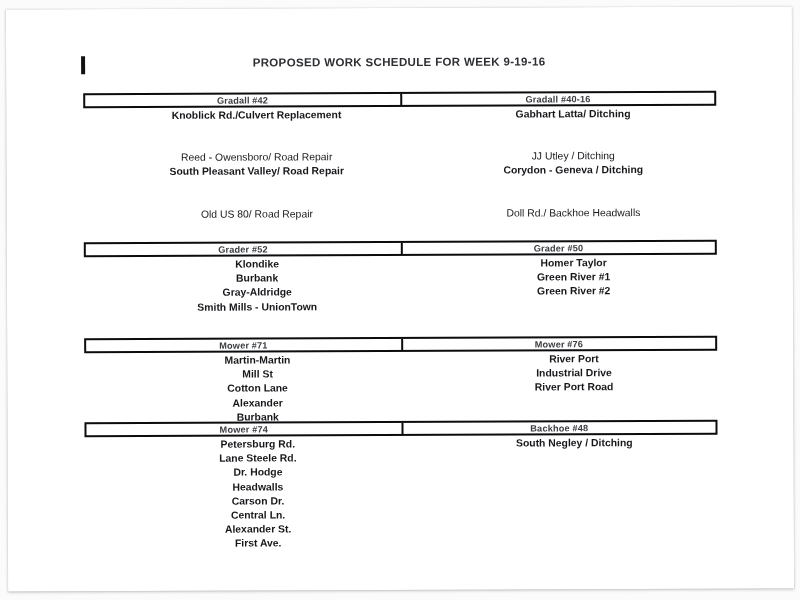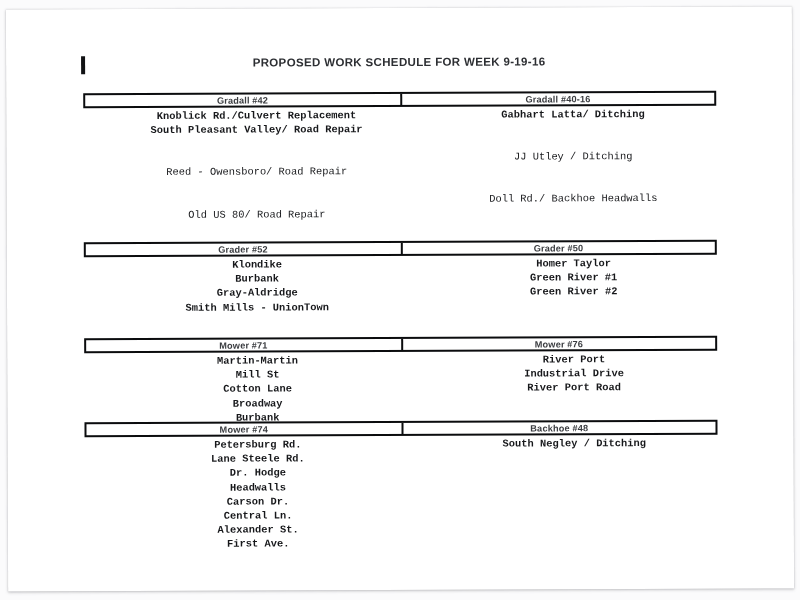--- a/index.html
+++ b/index.html
@@ -107,21 +107,21 @@
     display: flex;
     flex-direction: column;
     align-items: center;
   }
   .entry {
     font-size: 10.4px;
     line-height: 14.2px;
     color: #17181b;
     white-space: nowrap;
     text-align: left;
-    font-family: Liberation Mono, monospace;
+    font-family: Liberation Sans, sans-serif;
     padding-left: 30px;
   }
   .entry.bold { font-weight: bold; }
   .entry.normal { font-weight: normal; margin-top: 28px; }
 </style>
 </head>
 <body>
 
 <div id="scan-backdrop"></div>
 
@@ -134,27 +134,28 @@
 
     <div id="sections-host">
         <div class="section" style="top: 84px;">
           <div class="header-row">
             <div class="header-cell left-cell">Gradall #42</div>
             <div class="header-cell right-cell">Gradall #40-16</div>
           </div>
           <div class="body-row">
             <div class="body-col">
               <div class="entry bold">Knoblick Rd./Culvert Replacement</div>
+              <div class="entry normal">Reed - Owensboro/ Road Repair</div>
               <div class="entry bold">South Pleasant Valley/ Road Repair</div>
-              <div class="entry normal">Reed - Owensboro/ Road Repair</div>
               <div class="entry normal">Old US 80/ Road Repair</div>
             </div>
             <div class="body-col">
               <div class="entry bold">Gabhart Latta/ Ditching</div>
               <div class="entry normal">JJ Utley / Ditching</div>
+              <div class="entry bold">Corydon - Geneva / Ditching</div>
               <div class="entry normal">Doll Rd./ Backhoe Headwalls</div>
             </div>
           </div>
         </div>
         <div class="section" style="top: 233px;">
           <div class="header-row">
             <div class="header-cell left-cell">Grader #52</div>
             <div class="header-cell right-cell">Grader #50</div>
           </div>
           <div class="body-row">
@@ -174,21 +175,21 @@
         <div class="section" style="top: 329px;">
           <div class="header-row">
             <div class="header-cell left-cell">Mower #71</div>
             <div class="header-cell right-cell">Mower #76</div>
           </div>
           <div class="body-row">
             <div class="body-col">
               <div class="entry bold">Martin-Martin</div>
               <div class="entry bold">Mill St</div>
               <div class="entry bold">Cotton Lane</div>
-              <div class="entry bold">Broadway</div>
+              <div class="entry bold">Alexander</div>
               <div class="entry bold">Burbank</div>
             </div>
             <div class="body-col">
               <div class="entry bold">River Port</div>
               <div class="entry bold">Industrial Drive</div>
               <div class="entry bold">River Port Road</div>
             </div>
           </div>
         </div>
         <div class="section" style="top: 413px;">

